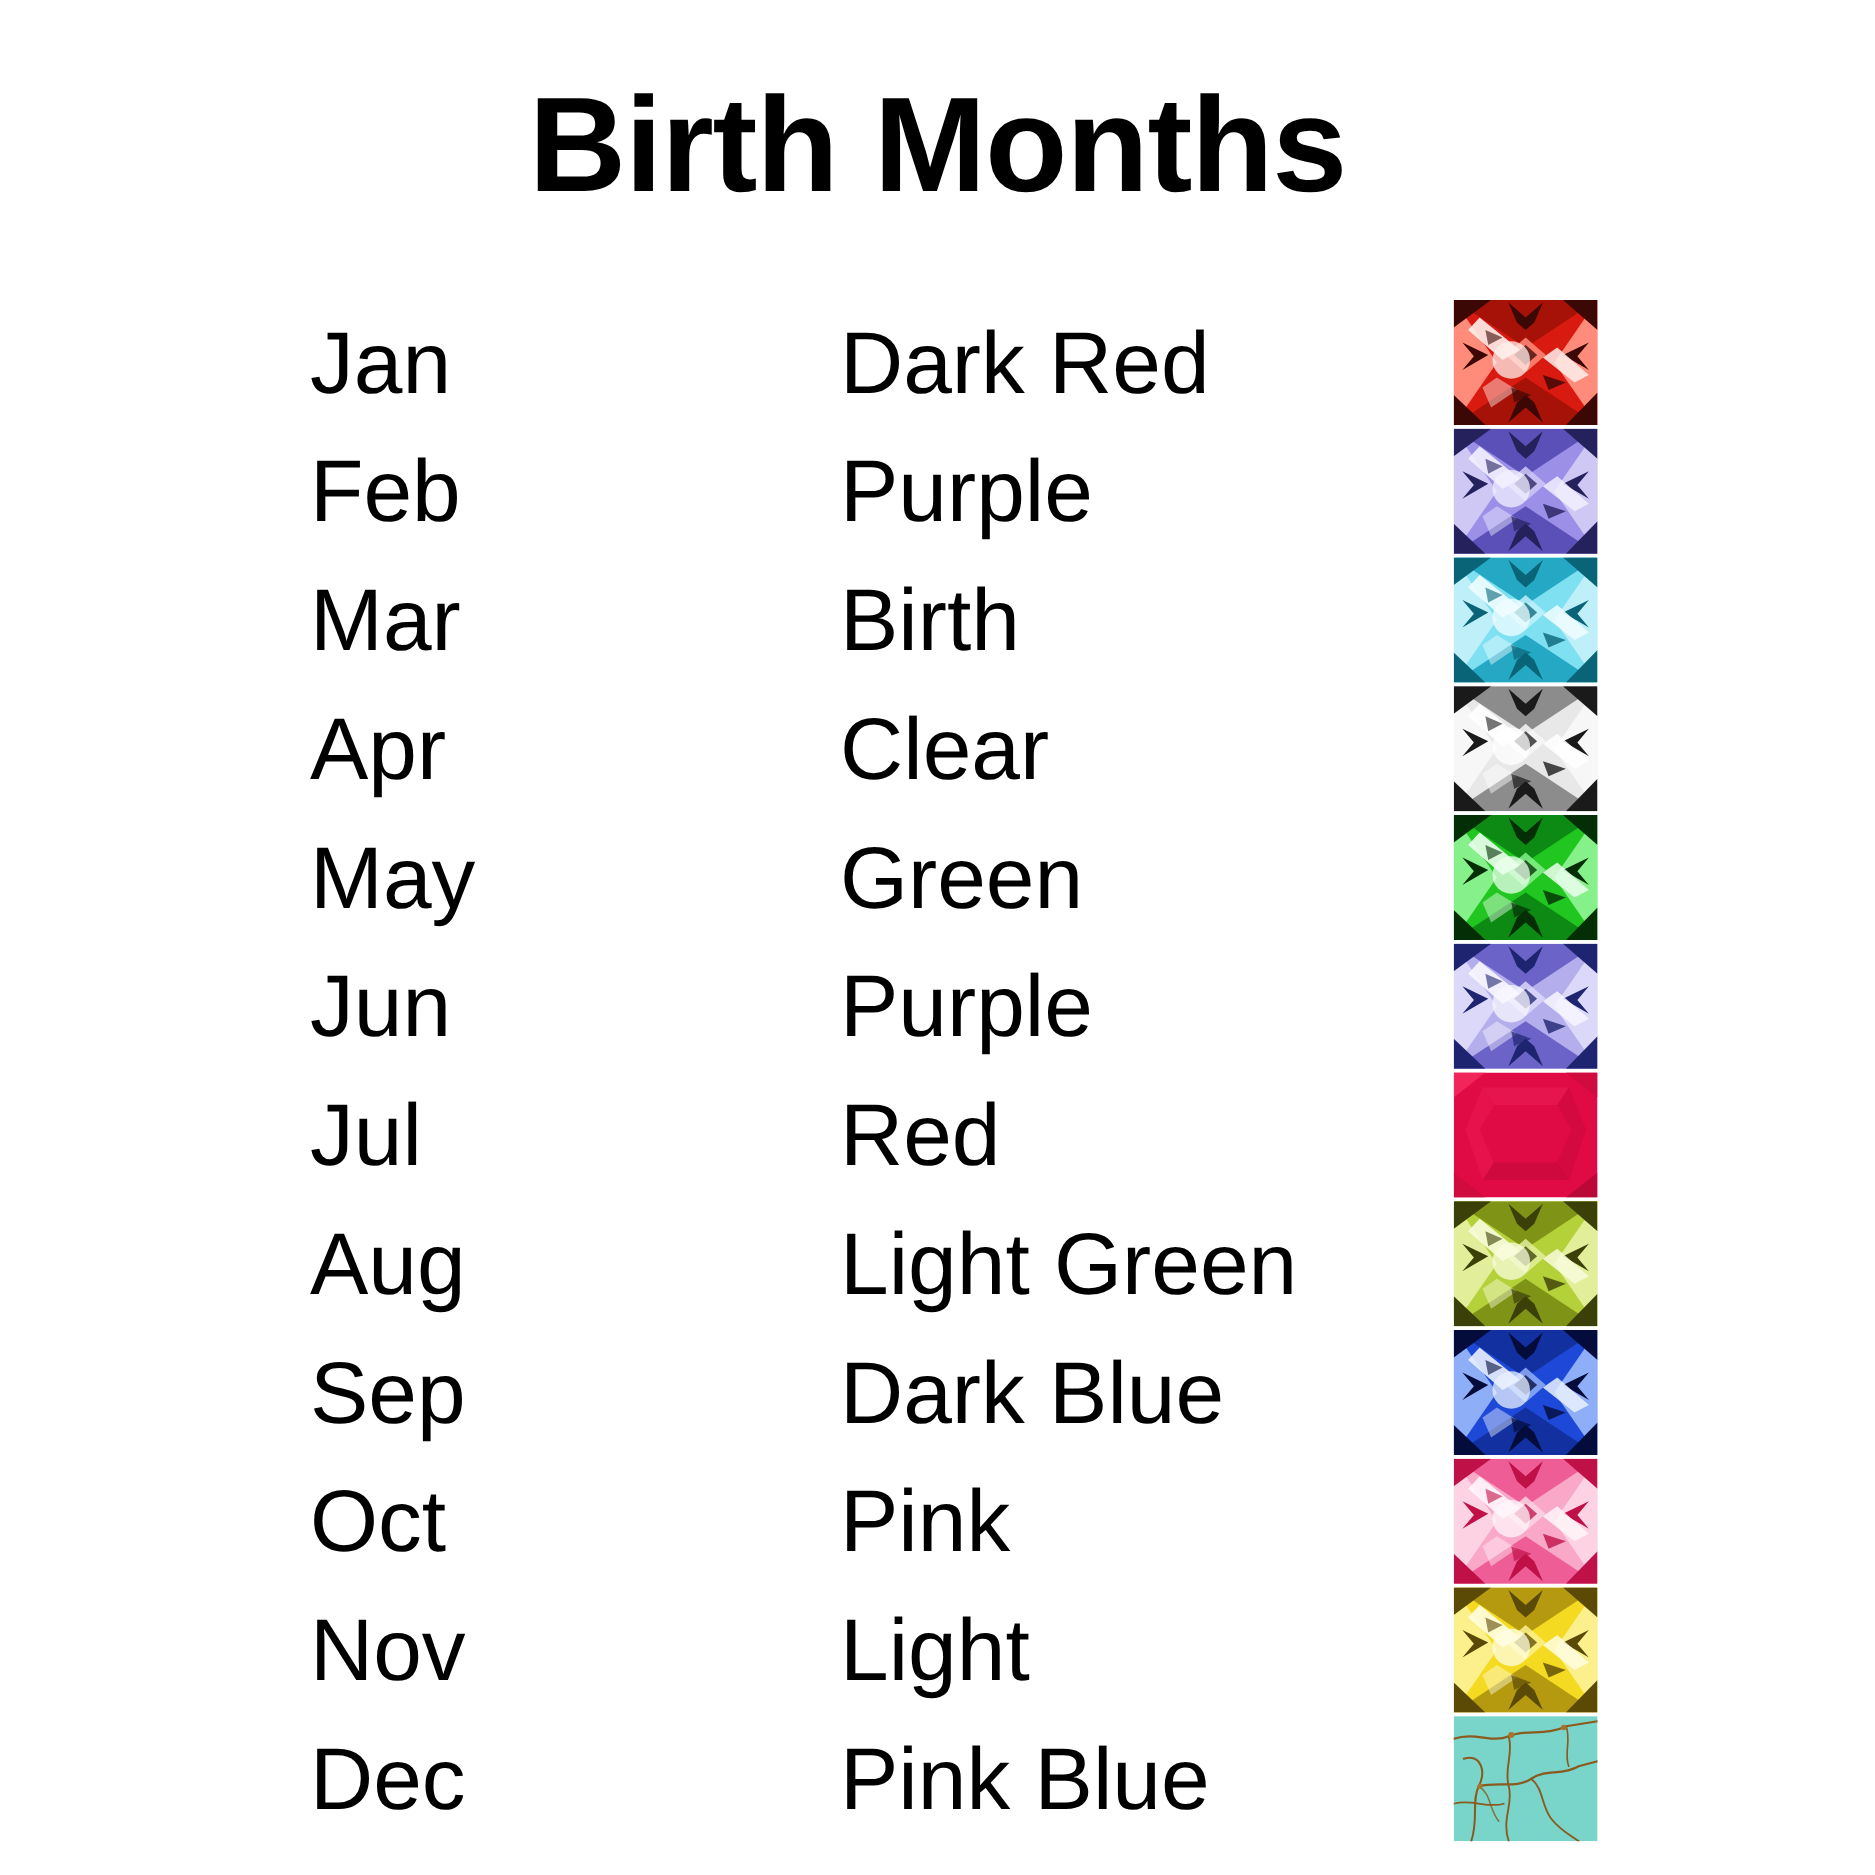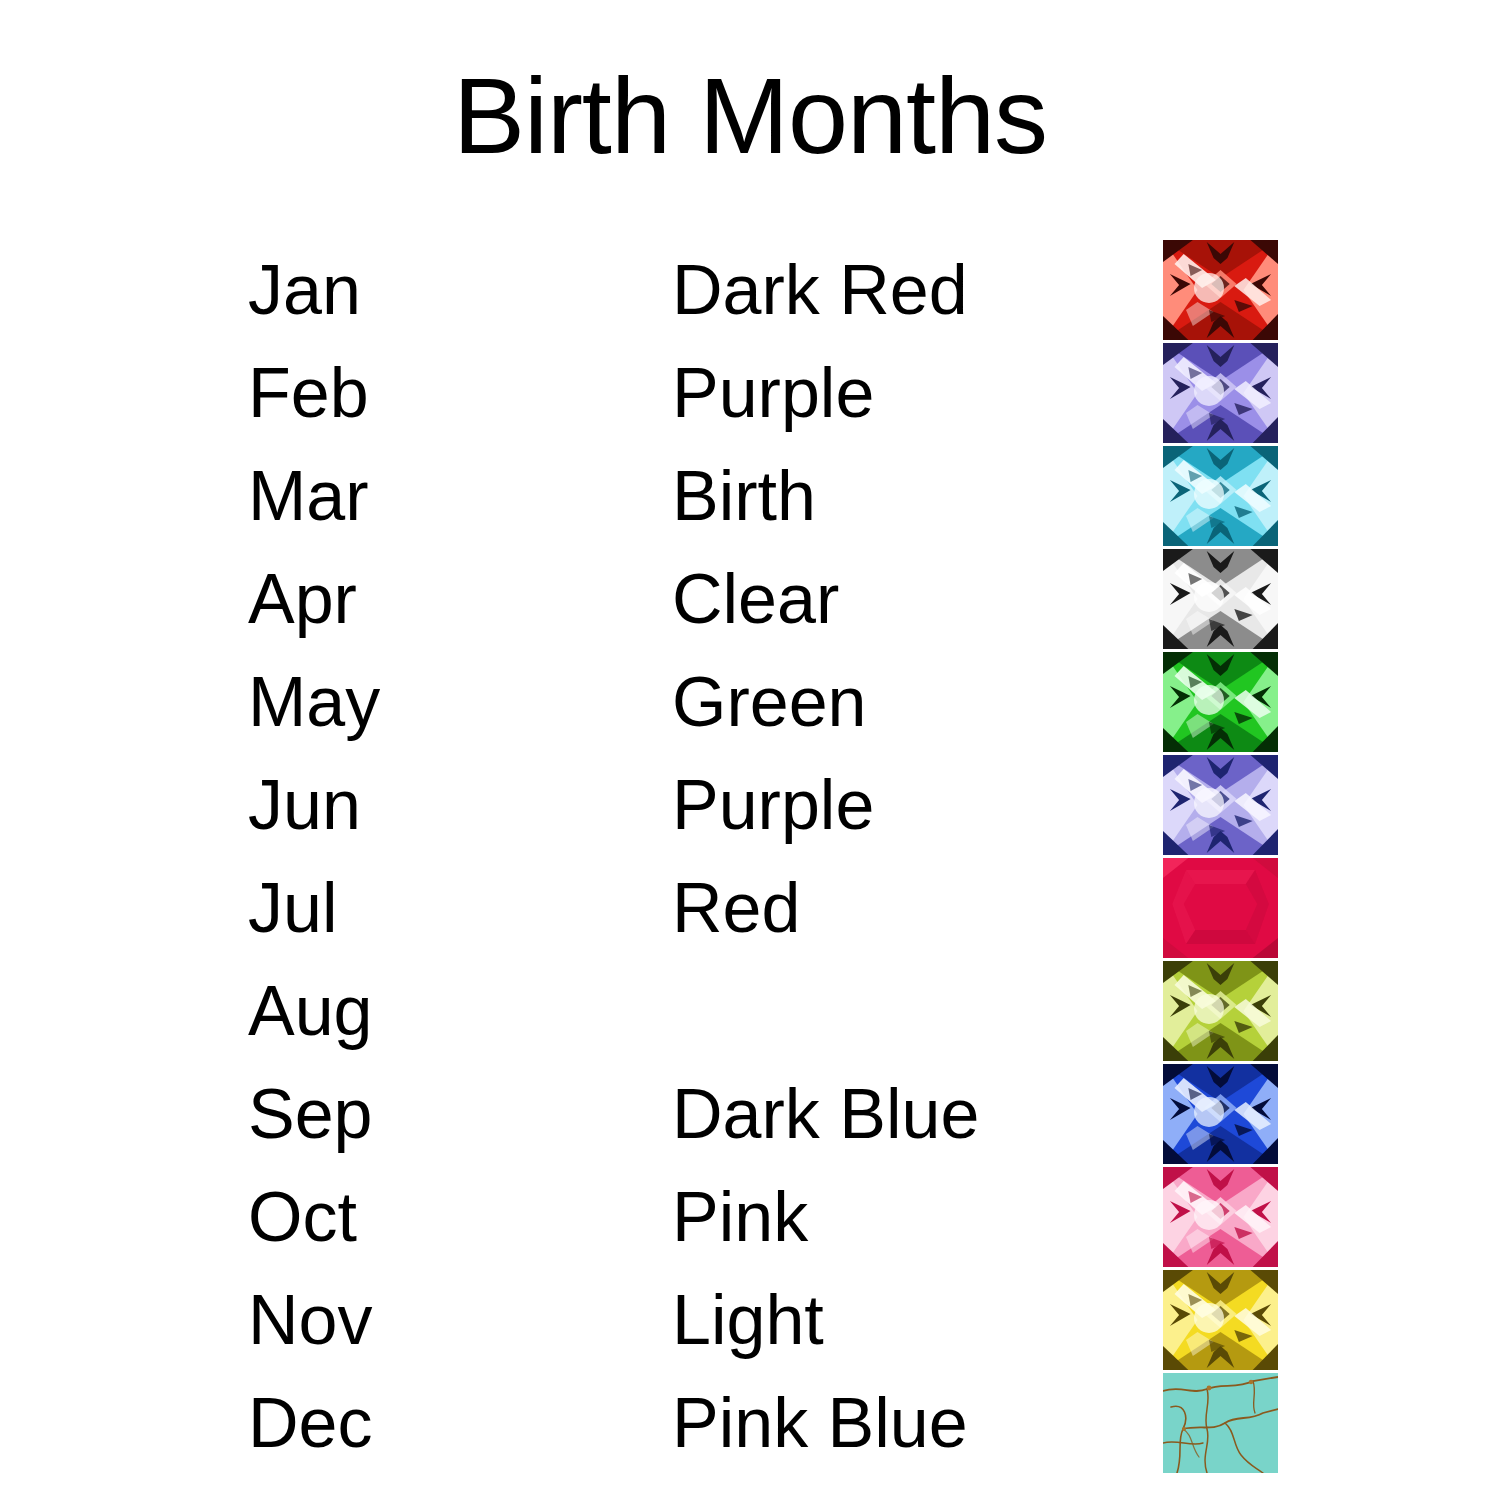--- a/index.html
+++ b/index.html
@@ -22,21 +22,21 @@
     background: #ffffff;
   }
   #title {
     position: absolute;
     left: 0;
     top: 62px;
     width: 1500px;
     text-align: center;
     font-size: 108px;
     line-height: 1;
-    font-weight: 400;
+    font-weight: 700;
     letter-spacing: -1px;
     color: #000000;
     white-space: nowrap;
   }
   #table {
     position: absolute;
     left: 0;
     top: 238px;
     width: 1500px;
   }
@@ -284,20 +284,21 @@
             <polygon points="23.00,12.00 92.00,12.00 105.80,46.00 92.00,86.00 23.00,86.00 9.20,46.00" fill="#E00A44"></polygon>
             <polygon points="23.00,12.00 92.00,12.00 82.80,26.00 32.20,26.00" fill="#F42A5E" opacity="0.35"></polygon>
             <polygon points="23.00,86.00 92.00,86.00 82.80,72.00 32.20,72.00" fill="#B00735" opacity="0.35"></polygon>
             <polygon points="9.20,46.00 23.00,12.00 32.20,26.00 20.70,46.00 32.20,72.00 23.00,86.00" fill="#F42A5E" opacity="0.25"></polygon>
             <polygon points="105.80,46.00 92.00,12.00 82.80,26.00 94.30,46.00 82.80,72.00 92.00,86.00" fill="#B00735" opacity="0.25"></polygon>
           </svg>
         </div>
       </div>
       <div class="row">
         <div class="cell-month">Aug</div>
+        <div class="cell-color">Light Green</div>
         <div class="cell-gem">
           <svg class="gem" viewBox="0 0 115 100" xmlns="http://www.w3.org/2000/svg">
             <rect x="0" y="0" width="115" height="100" fill="#B5D13A"></rect>
             <polygon points="0.00,0.00 115.00,0.00 57.50,38.00" fill="#7F9417"></polygon>
             <polygon points="0.00,100.00 115.00,100.00 57.50,62.00" fill="#7F9417"></polygon>
             <polygon points="0.00,0.00 0.00,100.00 34.50,50.00" fill="#E2EE9A"></polygon>
             <polygon points="115.00,0.00 115.00,100.00 80.50,50.00" fill="#E2EE9A"></polygon>
             <polygon points="0.00,0.00 29.90,0.00 0.00,22.00" fill="#3B3F08"></polygon>
             <polygon points="115.00,0.00 87.40,0.00 115.00,24.00" fill="#3B3F08"></polygon>
             <polygon points="0.00,100.00 25.30,100.00 0.00,76.00" fill="#3B3F08"></polygon>

